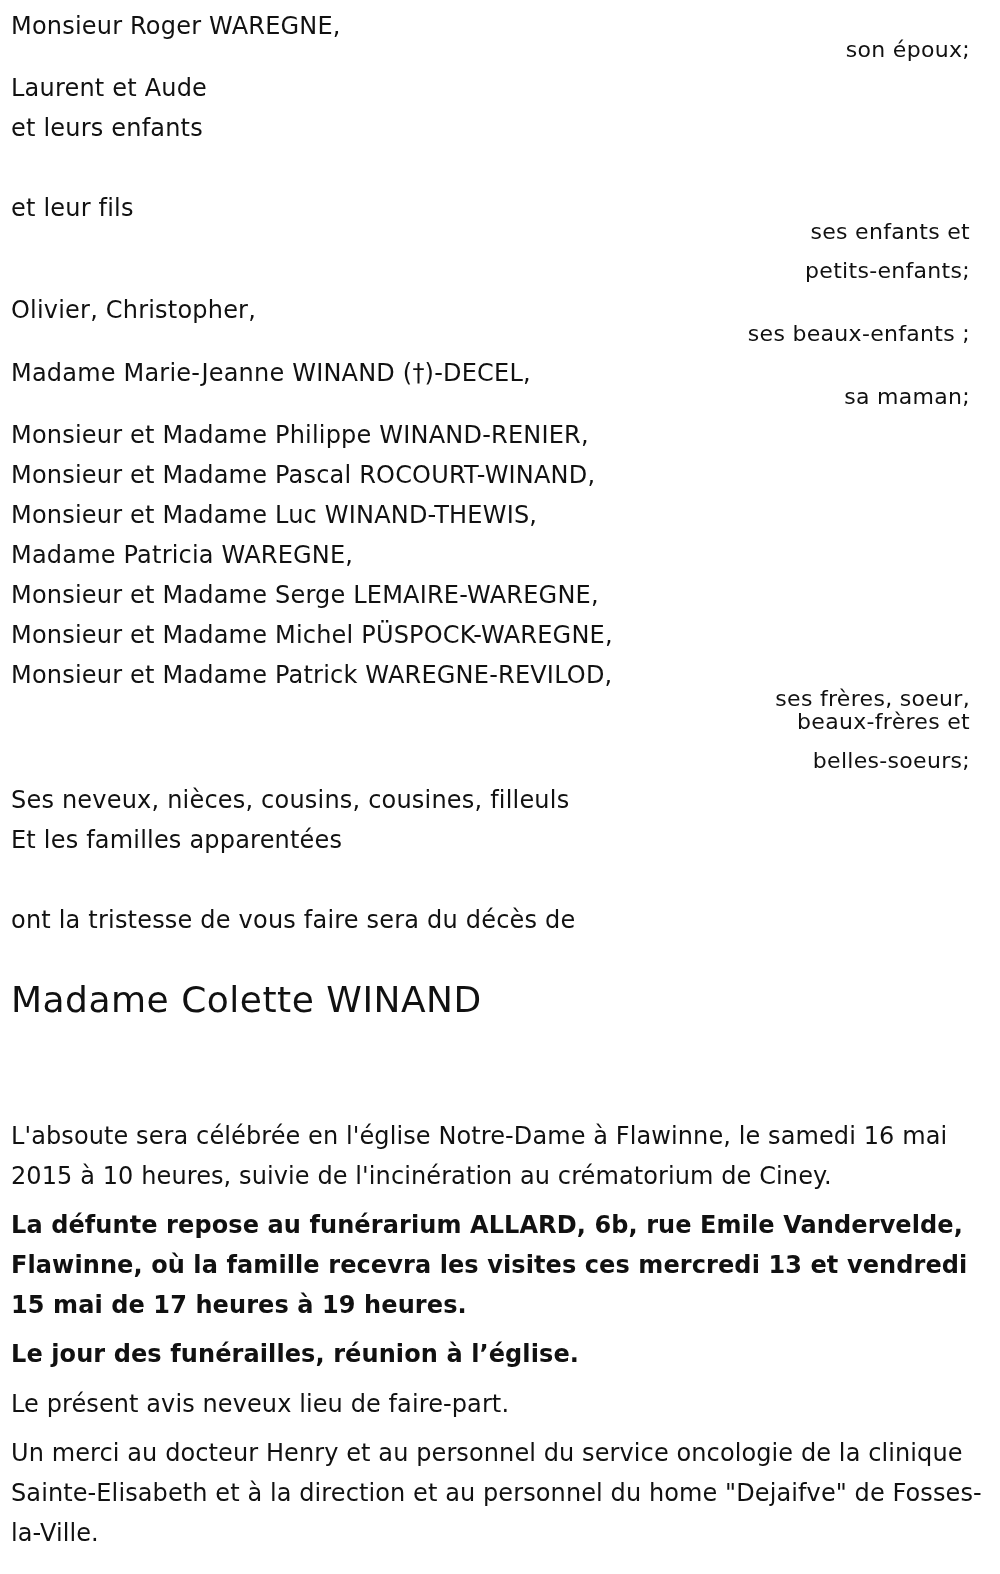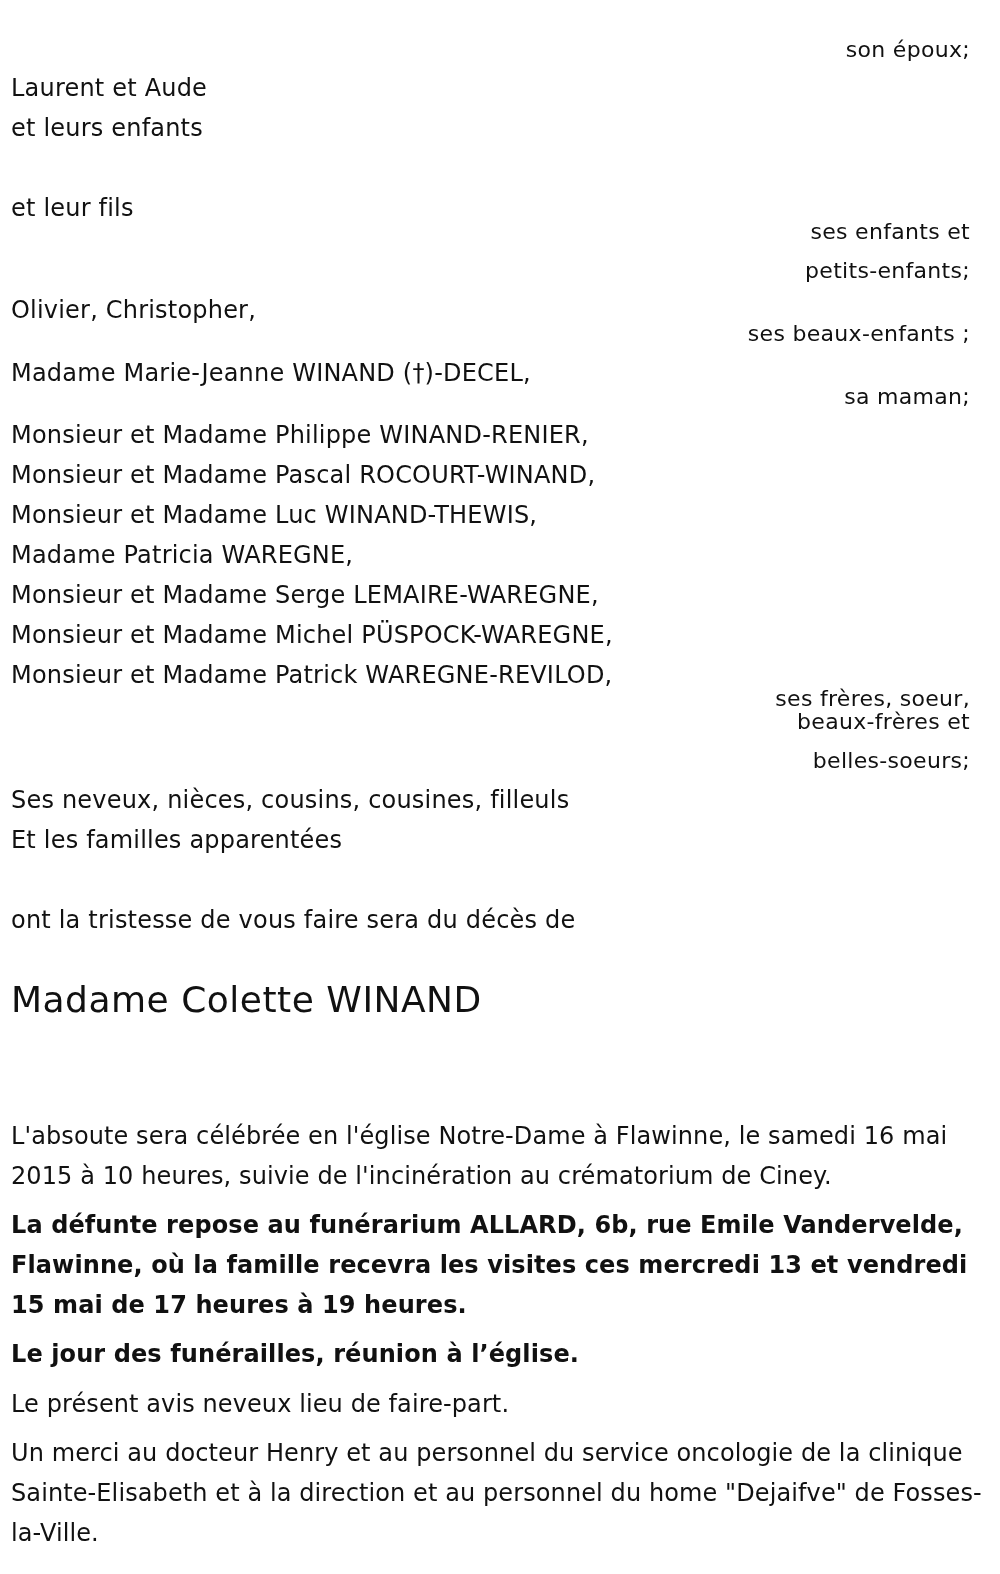--- a/index.html
+++ b/index.html
@@ -47,20 +47,21 @@
       line-height: 40px;
       letter-spacing: 0.1px;
     }
     .bold { font-weight: bold; }
   </style>
 </head>
 <body>
 
 <div class="page">
 
+  <div class="line" style="top:10px">Monsieur Roger WAREGNE,</div>
   <div class="rel" style="top:37px">son époux;</div>
 
   <div class="line" style="top:72px">Laurent et Aude</div>
   <div class="line" style="top:112px">et leurs enfants</div>
   <div class="line" style="top:192px">et leur fils</div>
   <div class="rel" style="top:219px">ses enfants et</div>
   <div class="rel" style="top:258px">petits-enfants;</div>
 
   <div class="line" style="top:294px">Olivier, Christopher,</div>
   <div class="rel" style="top:321px">ses beaux-enfants ;</div>

